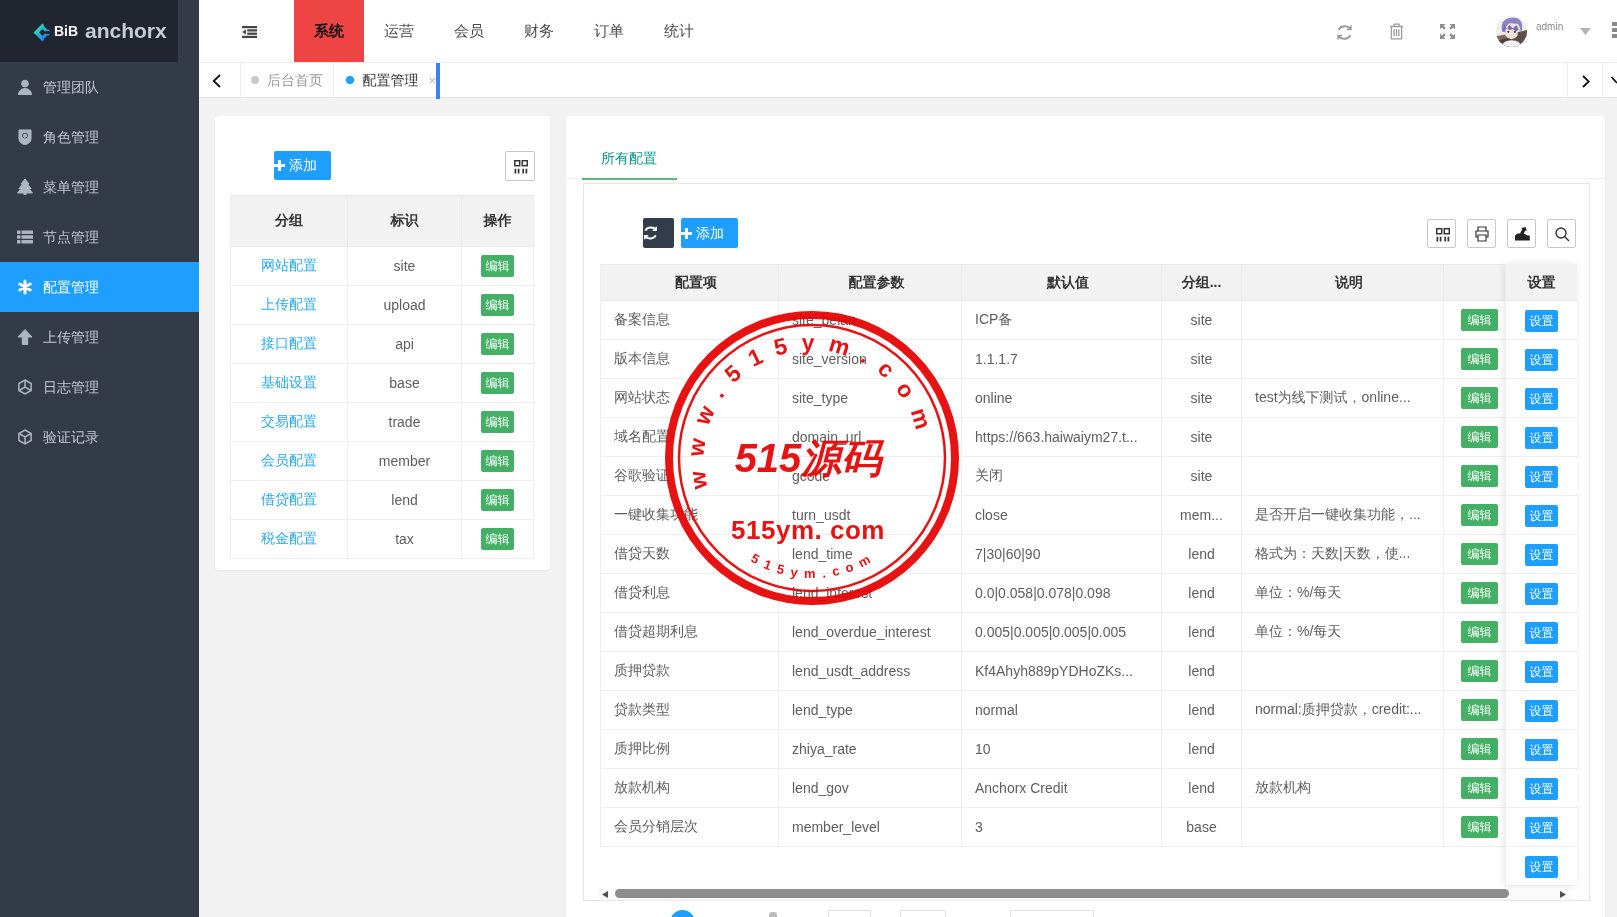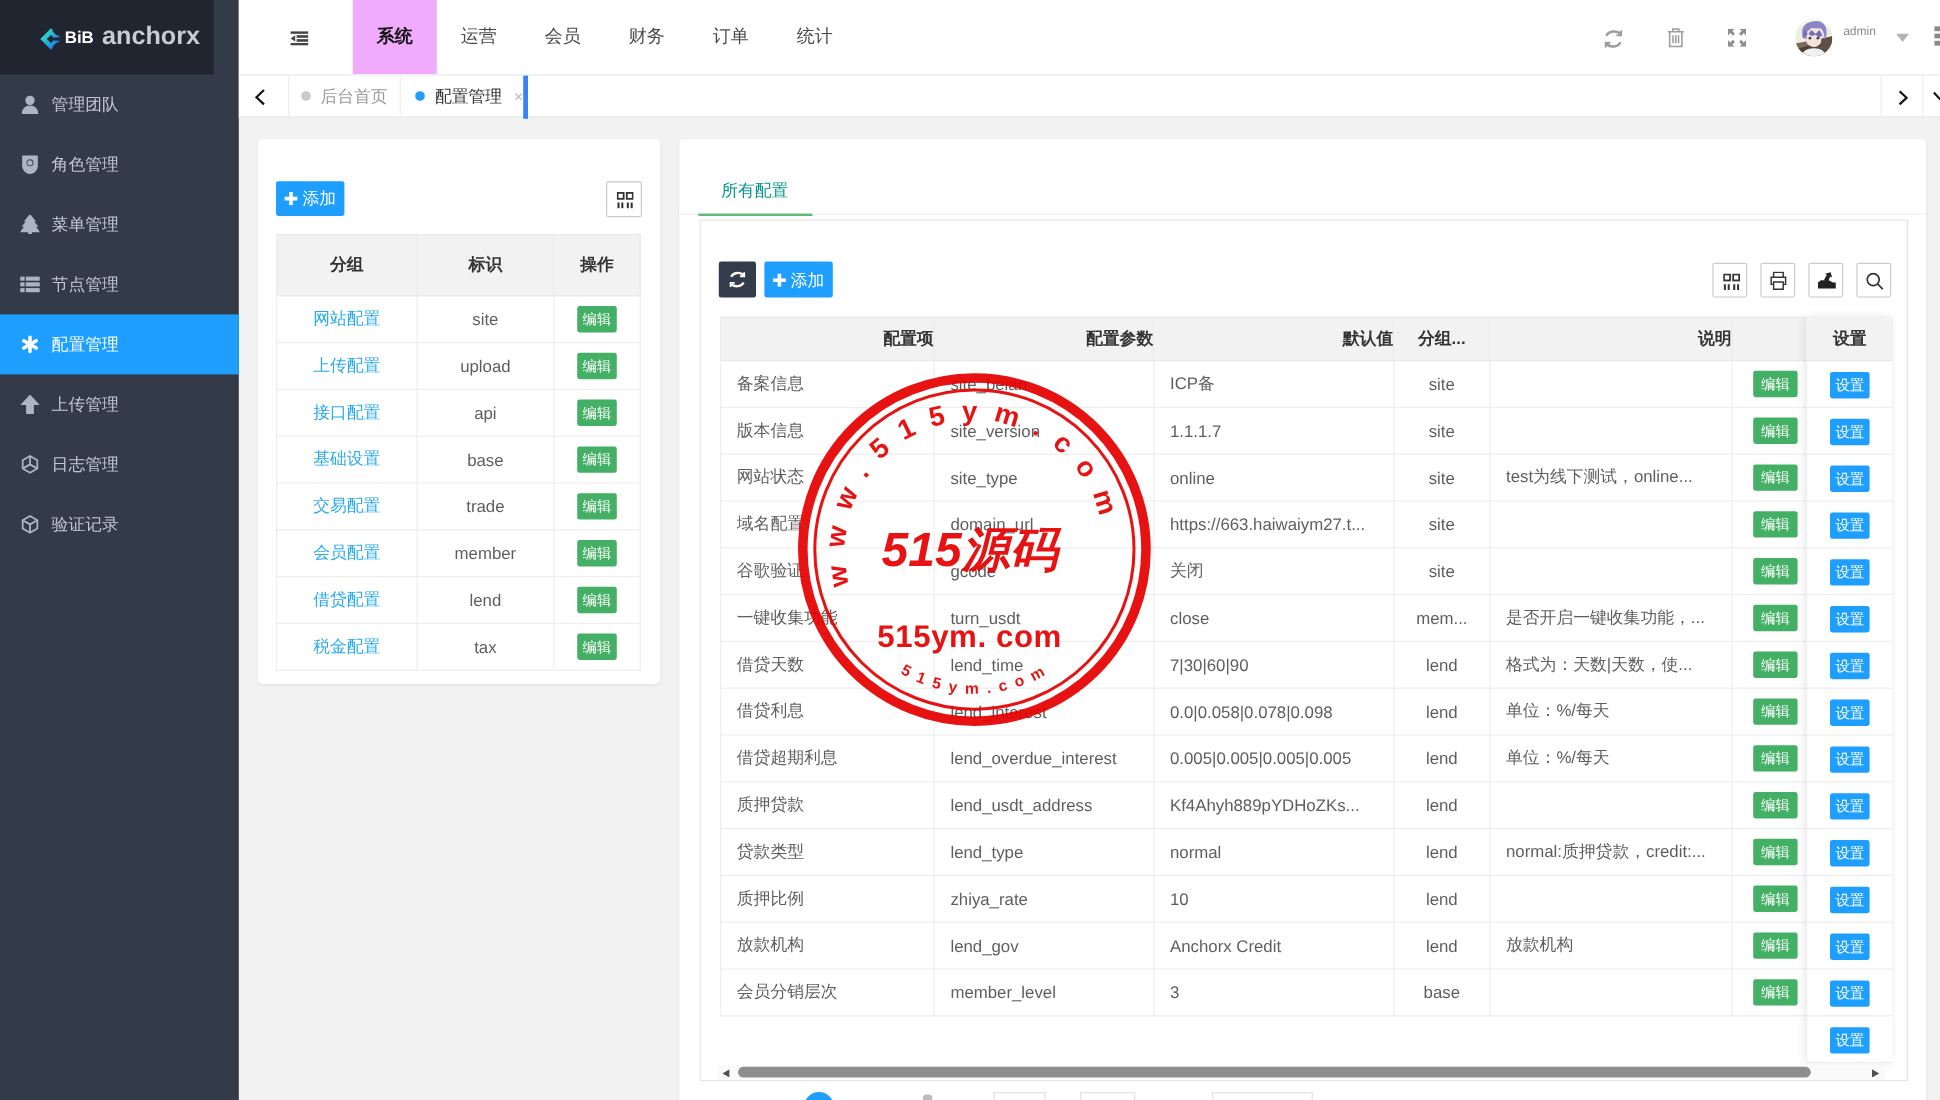--- a/index.html
+++ b/index.html
@@ -12,48 +12,48 @@
 #logo .bib{position:absolute;left:54px;top:23px;color:#fff;font-size:14px;font-weight:bold;}
 #logo .anch{position:absolute;left:85px;top:19px;color:#c8ccd4;font-size:21px;font-weight:bold;}
 .mitem{position:absolute;left:0;width:199px;height:50px;color:#c2c8d3;font-size:14px;line-height:50px;}
 .mitem .mtxt{position:absolute;left:43px;top:0;}
 .mitem .mico{position:absolute;left:17px;top:17px;width:16px;height:16px;fill:#aeb5c2;stroke:#aeb5c2;}
 .mitem.on{background:#1e9fff;color:#fff;}
 .mitem.on .mico{fill:#fff;stroke:#fff;}
 
 #topbar{position:absolute;left:199px;top:0;width:1418px;height:62px;background:#fff;}
 .tmenu{position:absolute;top:0;height:62px;line-height:62px;font-size:15px;color:#4a4a4a;text-align:center;}
-.tmenu.on{background:#f0abfc;color:#141414;font-weight:bold;}
+.tmenu.on{background:#ef4444;color:#141414;font-weight:bold;}
 .tico{position:absolute;top:23px;}
 
 #tabbar{position:absolute;left:199px;top:62px;width:1418px;height:36px;background:#fff;border-bottom:1px solid #e3e3e3;border-top:1px solid #ececec;}
 .tb{position:absolute;top:0;height:36px;line-height:35px;font-size:14px;}
 .dot{display:inline-block;width:8px;height:8px;border-radius:50%;margin-right:8px;position:relative;top:-1px;}
 
 #cardL{position:absolute;left:215px;top:116px;width:335px;height:454px;background:#fff;border-radius:4px;box-shadow:0 1px 2px rgba(0,0,0,.05);}
 #cardR{position:absolute;left:566px;top:116px;width:1039px;height:801px;background:#fff;border-radius:4px 4px 0 0;box-shadow:0 1px 2px rgba(0,0,0,.05);}
-.btn{display:inline-block;text-align:center;color:#fff;border-radius:2px;font-size:14px;}
+.btn{display:inline-block;color:#fff;border-radius:2px;font-size:14px;margin-left:44px;}
 .btn-blue{background:#1e9fff;}
 .btn-dark{background:#333c4a;}
 .ibtn{position:absolute;width:30px;height:30px;background:#fff;border:1px solid #c9c9c9;border-radius:2px;}
 
 table.tbl{border-collapse:separate;border-spacing:0;table-layout:fixed;font-size:14px;color:#5e5e5e;}
 table.tbl th,table.tbl td{box-sizing:border-box;}
 table.tbl th{background:#f2f2f2;font-weight:bold;color:#333;height:37px;border-top:1px solid #e9e9e9;border-bottom:1px solid #e9e9e9;border-right:1px solid #e9e9e9;font-size:14px;}
 table.tbl td{height:39px;border-bottom:1px solid #eee;border-right:1px solid #eee;}
 table.tbl th:first-child,table.tbl td:first-child{border-left:1px solid #eee;}
 
 #ltbl{position:absolute;left:15px;top:79px;width:304px;}
 #ltbl th{height:52px;}
 #ltbl th,#ltbl td{text-align:center;}
 #ltbl td.lnk{color:#27aaee;}
 
 #rtbl{position:absolute;left:34px;top:148px;width:977px;}
 #rtbl td{padding-left:13px;}
-#rtbl th{text-align:right;padding-left:13px;}
+#rtbl th{text-align:center;padding-left:13px;}
 #rtbl td.ctr,#rtbl th.ctr{text-align:center;padding-left:0;}
 .fixcol{position:absolute;left:939px;top:148px;width:72px;background:#fff;box-shadow:-1px 0 8px rgba(0,0,0,.10);border-left:1px solid #eee;}
 .fixcol .fh{height:37px;background:#f2f2f2;border-bottom:1px solid #e9e9e9;text-align:center;line-height:37px;font-weight:bold;color:#333;font-size:14px;}
 .fixcol .fr{height:39px;border-bottom:1px solid #eee;position:relative;}
 </style>
 </head>
 <body>
 
 <div id="side"></div>
 <div id="logo">

